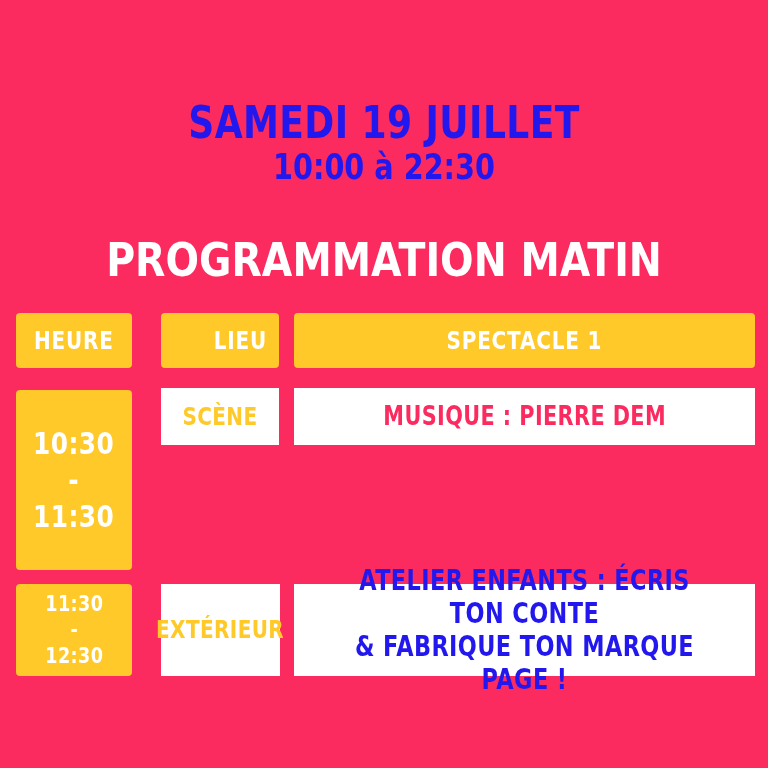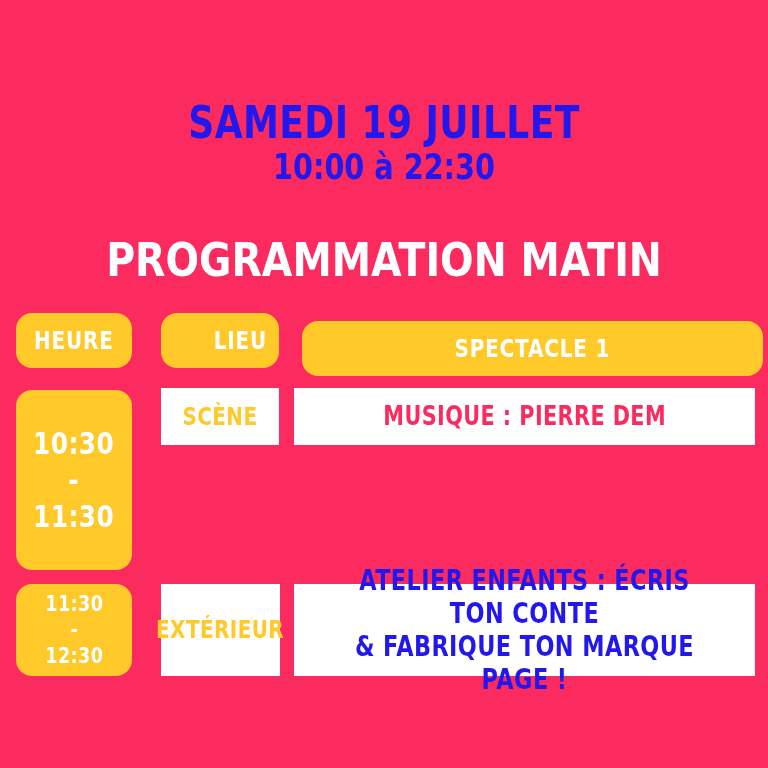--- a/index.html
+++ b/index.html
@@ -74,21 +74,21 @@
   .cell {
     position: absolute;
     box-sizing: border-box;
     display: flex;
     align-items: center;
     justify-content: center;
     text-align: center;
   }
   .cell-yellow {
     background: #ffc929;
-    border-radius: 16px;
+    border-radius: 4px;
   }
   .cell-white {
     background: #ffffff;
   }
   .cell-text {
     font-family: "DejaVu Sans", sans-serif;
     font-weight: bold;
     text-transform: uppercase;
     transform: scaleX(0.80);
     transform-origin: center;
@@ -140,21 +140,21 @@
   <div class="section-title">PROGRAMMATION MATIN</div>
 
   <div class="cell cell-yellow" style="left:16px; top:313px; width:116px; height:55px;">
     <span class="cell-text hdr-text">HEURE</span>
   </div>
 
   <div class="cell cell-yellow" style="left:161px; top:313px; width:118px; height:55px;padding-left:40px;">
     <span class="cell-text hdr-text">LIEU</span>
   </div>
 
-  <div class="cell cell-yellow" style="left:294px; top:321px; width:461px; height:55px;margin-left:8px;">
+  <div class="cell cell-yellow" style="left:294px; top:313px; width:461px; height:55px;">
     <span class="cell-text hdr-text">SPECTACLE 1</span>
   </div>
 
   <div class="cell cell-yellow" style="left:16px; top:390px; width:116px; height:180px;">
     <span class="cell-text time-text time-big">10:30
 -
 11:30</span>
   </div>
 
   <div class="cell cell-white" style="left:161px; top:388px; width:118px; height:57px;">

